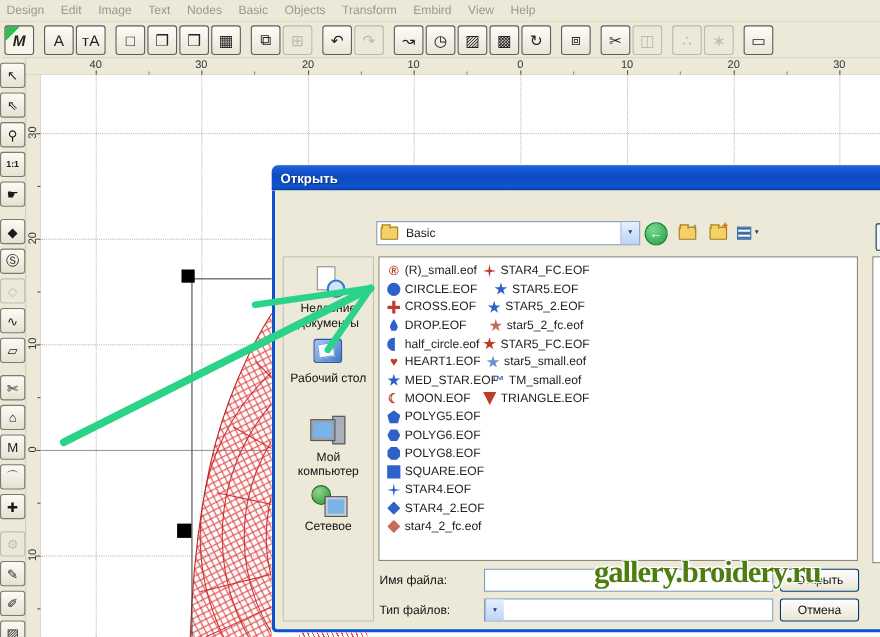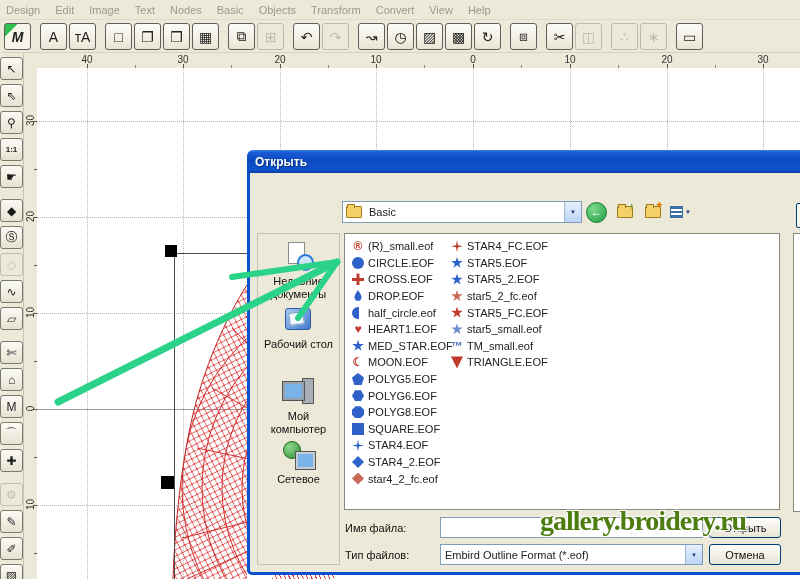--- a/index.html
+++ b/index.html
@@ -97,21 +97,21 @@
   .plic-mycomputer:after{content:"";position:absolute;left:1px;top:6px;width:17px;height:14px;background:#7ab3e8;
                          border:2px solid #9aa0a8;outline:1px solid #555;}
   .plic-network:before{content:"";position:absolute;left:1px;top:2px;width:16px;height:16px;border-radius:50%;
                        background:radial-gradient(circle at 35% 30%,#8fd98f,#2e8b2e);border:1px solid #1e6b1e;}
   .plic-network:after{content:"";position:absolute;right:1px;bottom:2px;width:15px;height:13px;background:#7ab3e8;
                       border:2px solid #c6ccd4;outline:1px solid #555;}
   
   .filelist{position:absolute;left:94px;top:60px;width:436px;height:277px;background:#fff;
             border:1px solid #8a887b;box-sizing:border-box;overflow:hidden;}
   .fcol{position:absolute;top:4px;display:flex;flex-direction:column;}
-  .fcol1{left:7px;} .fcol2{left:106px;}
+  .fcol1{left:7px;} .fcol2{left:94px;align-items:center;}
   .frow{height:16.6px;display:flex;align-items:center;cursor:pointer;white-space:nowrap;}
   .fi{width:12px;height:12px;margin-right:4px;flex:0 0 auto;display:flex;align-items:center;justify-content:center;
       font-size:12px;line-height:12px;}
   .fi-glyph{background:none !important;font-weight:bold;}
   .fi-circle{border-radius:50%;}
   .fi-square{}
   .fi-pentagon{clip-path:polygon(50% 0,100% 38%,81% 100%,19% 100%,0 38%);}
   .fi-hexagon{clip-path:polygon(25% 6%,75% 6%,100% 50%,75% 94%,25% 94%,0 50%);}
   .fi-octagon{clip-path:polygon(30% 0,70% 0,100% 30%,100% 70%,70% 100%,30% 100%,0 70%,0 30%);}
   .fi-cross{clip-path:polygon(38% 0,62% 0,62% 38%,100% 38%,100% 62%,62% 62%,62% 100%,38% 100%,38% 62%,0 62%,0 38%,38% 38%);}
@@ -150,21 +150,21 @@
 
   <div class="menubar">
       <span class="menu-item">Design</span>
       <span class="menu-item">Edit</span>
       <span class="menu-item">Image</span>
       <span class="menu-item">Text</span>
       <span class="menu-item">Nodes</span>
       <span class="menu-item">Basic</span>
       <span class="menu-item">Objects</span>
       <span class="menu-item">Transform</span>
-      <span class="menu-item">Convert</span>
+      <span class="menu-item">Embird</span>
       <span class="menu-item">View</span>
       <span class="menu-item">Help</span>
     </div>
   <div class="toolbar">
       <span class="tb-btn tb-embird">M</span>
       <span class="tb-btn gap">A</span>
       <span class="tb-btn">тA</span>
       <span class="tb-btn gap">□</span>
       <span class="tb-btn">❐</span>
       <span class="tb-btn">❒</span>
@@ -441,21 +441,20 @@
           </div>
         </div>
     </div>
     <div class="preview-pane"></div>
     <div class="mini-btn"></div>
 
     <span class="lbl fname-label">Имя файла:</span>
     <input class="fname-input" type="text" value="" style="">
     <span class="lbl ftype-label">Тип файлов:</span>
     <div class="combo ftype-combo">
-      <span class="cv">Embird Outline Format (*.eof)</span>
       <span class="chev">▼</span>
     </div>
     <button class="xp-btn open-btn">Открыть</button>
     <button class="xp-btn cancel-btn">Отмена</button>
   </div>
 
   <div class="under-strip"></div>
   <div class="watermark">gallery.broidery.ru</div>
 
   <svg id="arrow-svg" width="800" height="579" viewBox="0 0 800 579">

